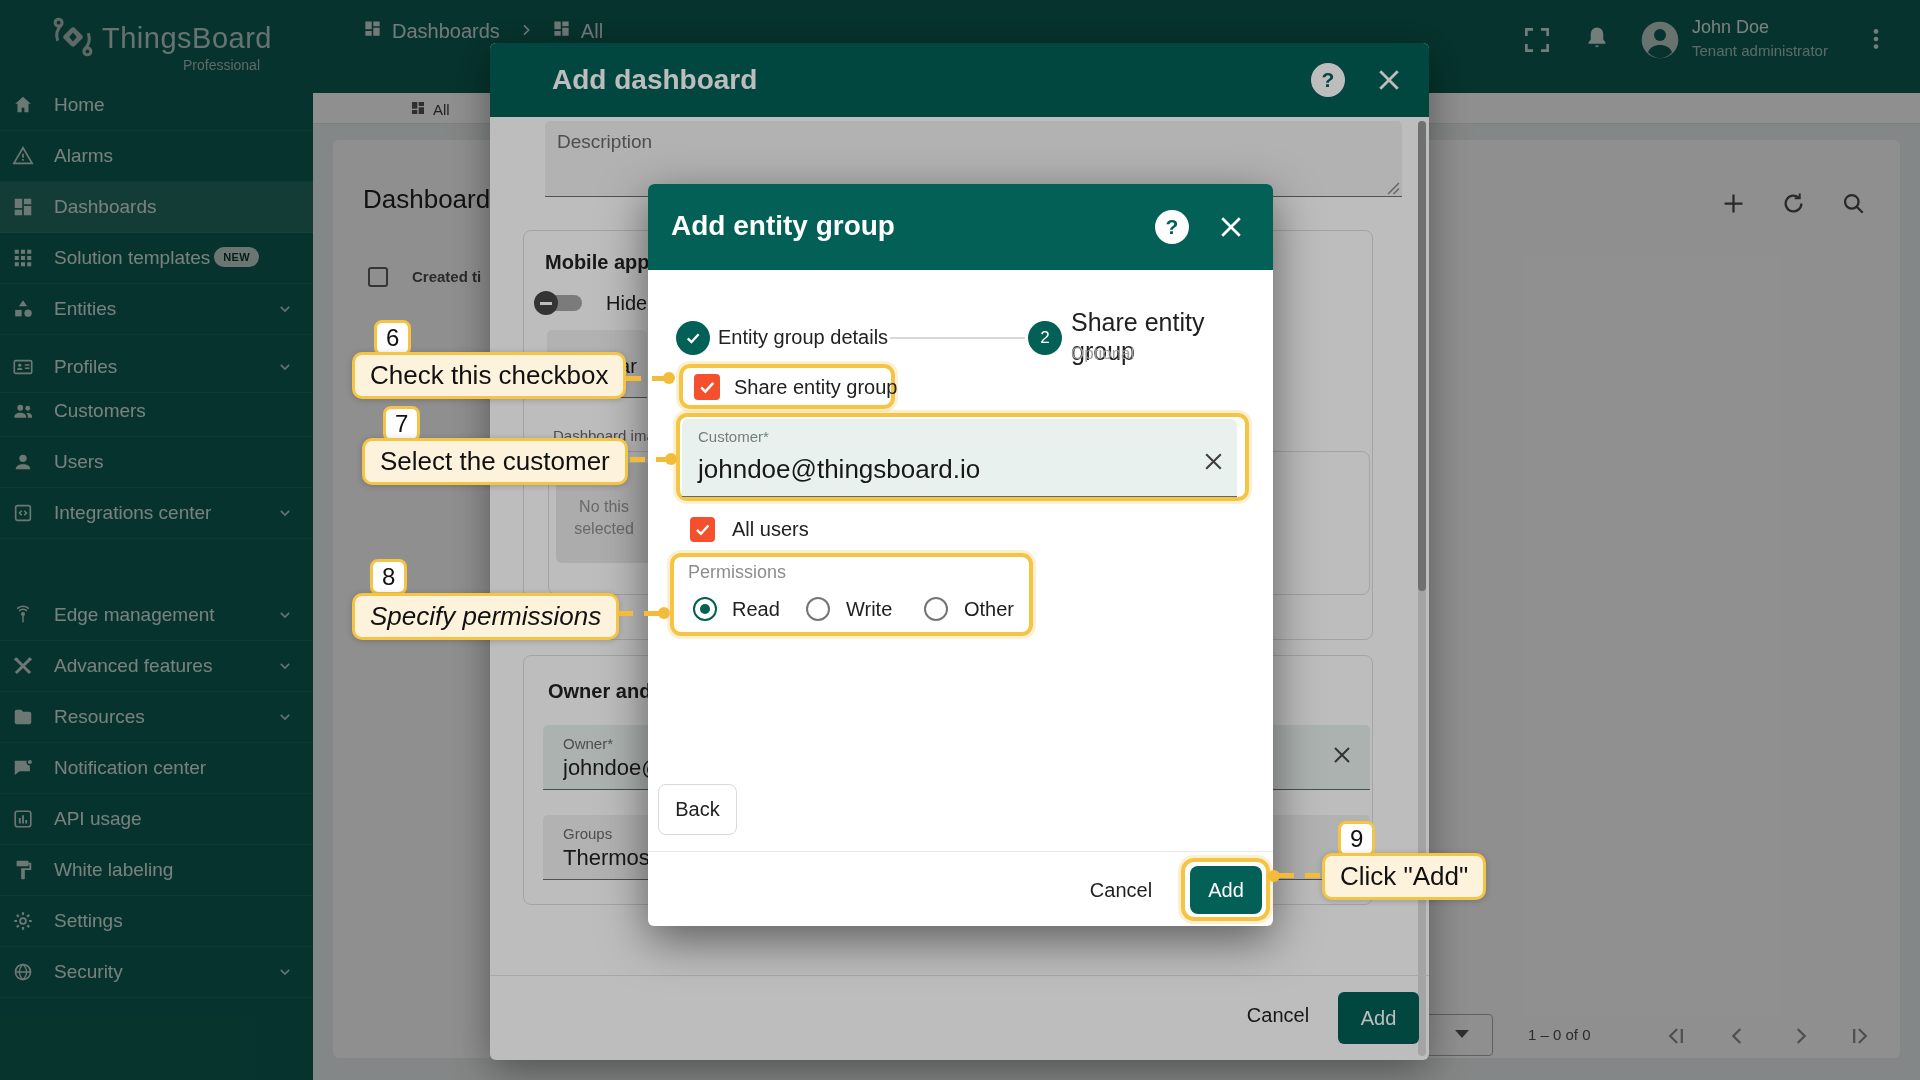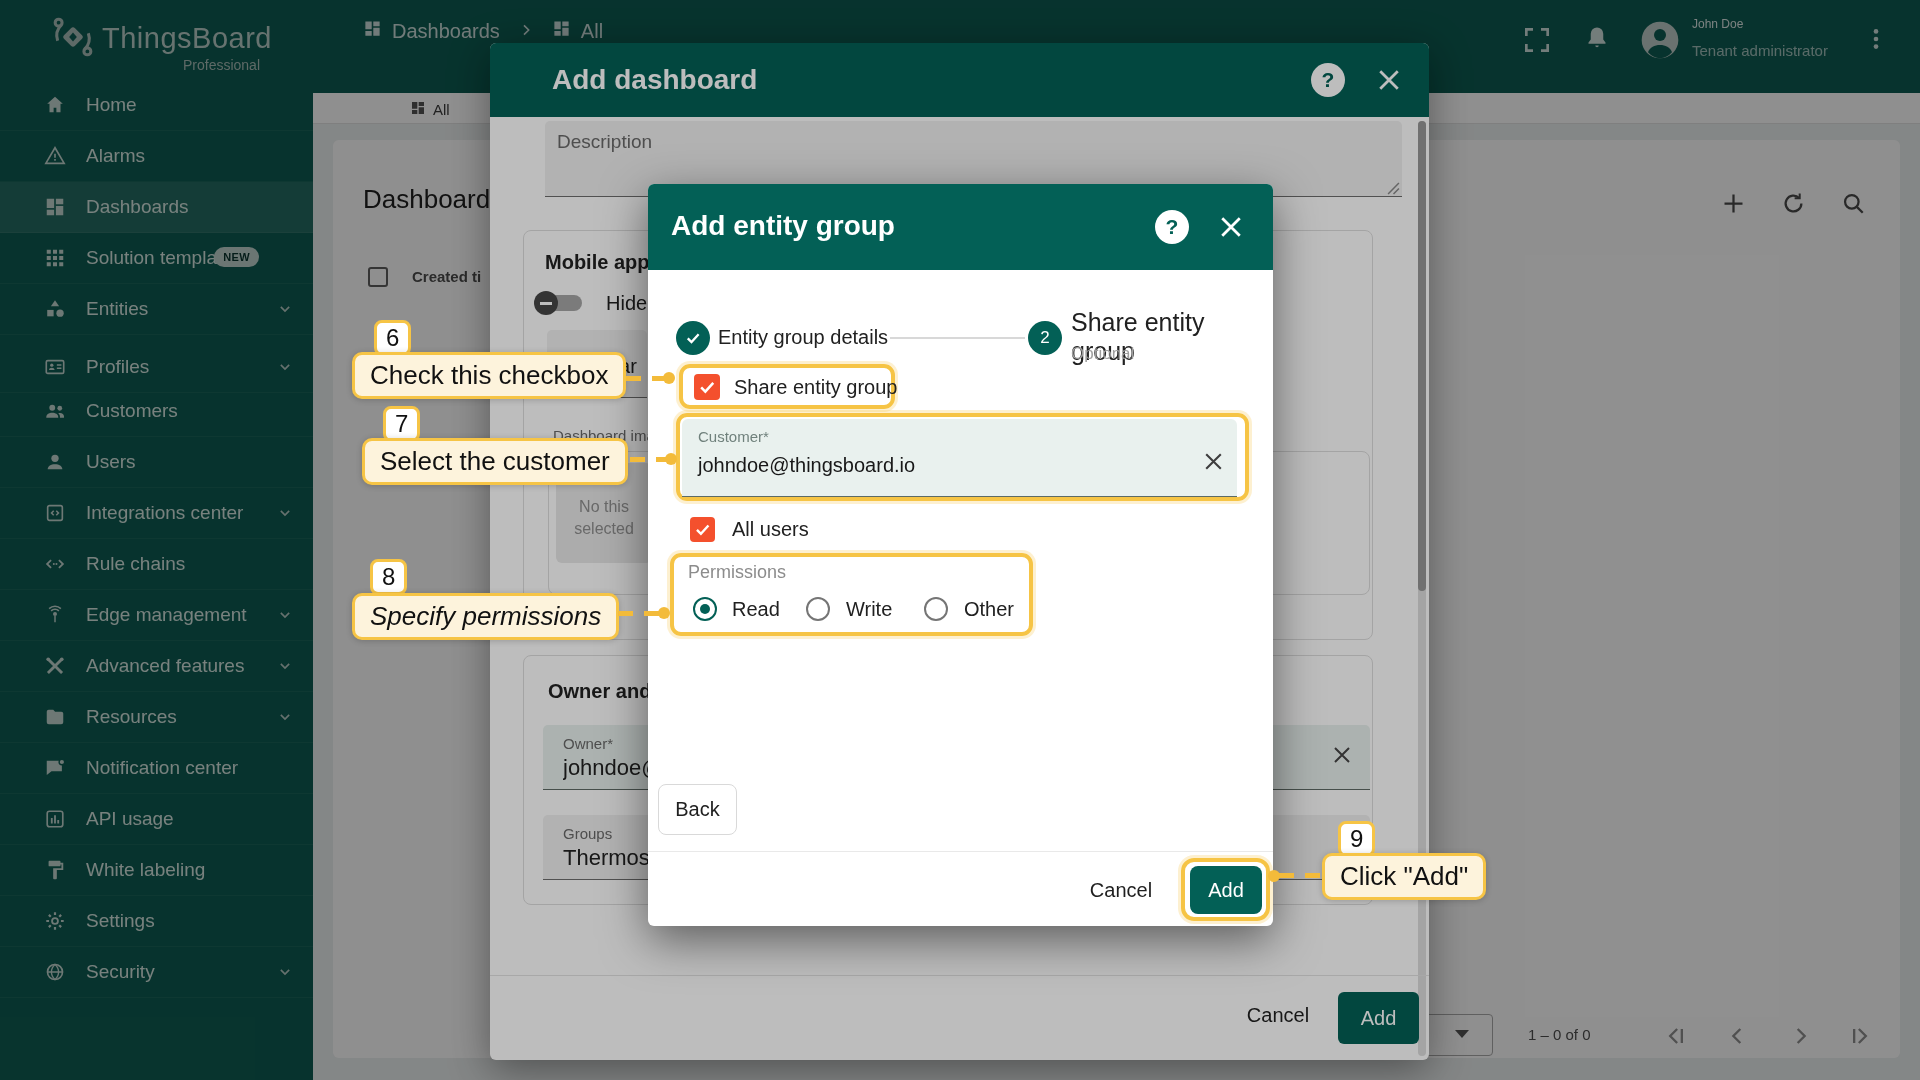--- a/index.html
+++ b/index.html
@@ -10,25 +10,25 @@
 
   
   .topbar { position:absolute; left:0; top:0; width:1920px; height:93px; background:#0e5c52; z-index:0; }
   .sidebar { position:absolute; left:0; top:93px; width:313px; height:987px; background:#0e5c52; z-index:0; }
   .logo-name { position:absolute; left:102px; top:22px; font-size:29px; font-weight:500; color:#b9cdc8; letter-spacing:.5px; }
   .logo-edition { position:absolute; left:148px; top:57px; width:112px; text-align:right; font-size:14px; color:#a7bcb7; }
   .logo-ic { position:absolute; left:50px; top:14px; color:#a7bcb7; }
   .crumb { position:absolute; top:18px; height:26px; display:flex; align-items:center; color:rgba(255,255,255,.78); font-size:20px; }
   .crumb .ic { margin-right:10px; }
   .tb-right-ic { position:absolute; top:24px; color:rgba(255,255,255,.8); }
-  .user-name { position:absolute; left:1692px; top:17px; font-size:12px; color:rgba(255,255,255,.85); }
+  .user-name { position:absolute; left:1692px; top:17px; font-size:18px; color:rgba(255,255,255,.85); }
   .user-role { position:absolute; left:1692px; top:42px; font-size:15px; color:rgba(255,255,255,.6); }
   .avatar { position:absolute; left:1640px; top:20px; width:40px; height:40px; }
 
-  .srow { position:absolute; left:0; width:313px; height:51px; display:flex; align-items:center; padding-left:44px; color:#d5e6e1; border-bottom:1px solid rgba(255,255,255,.05); }
+  .srow { position:absolute; left:0; width:313px; height:51px; display:flex; align-items:center; padding-left:12px; color:#d5e6e1; border-bottom:1px solid rgba(255,255,255,.05); }
   .srow.active { background:rgba(255,255,255,.1); }
   .sic { width:22px; height:22px; margin-right:20px; display:inline-flex; color:#c2d5d0; }
   .slab { font-size:19px; }
   .badge-new { position:absolute; right:54px; top:14px; background:#bfd3ce; color:#0b352f; font-size:11px; font-weight:bold; padding:4px 9px; border-radius:11px; letter-spacing:.4px; }
   .chev { position:absolute; right:18px; top:15px; color:#b6c9c4; }
 
   
   .tabstrip { position:absolute; left:313px; top:93px; width:1607px; height:31px; background:#ffffff; border-bottom:1px solid #e2e2e2; z-index:0; }
   .tab-all { position:absolute; left:410px; top:95px; height:29px; display:flex; align-items:center; color:#3c3c3c; font-size:15px; font-weight:500; z-index:0; }
   .tab-all .ic { margin-right:7px; color:#555; }
@@ -247,30 +247,20 @@
     </div>
     <div class="srow" style="top:344px;">
       <span class="sic">
           <svg width="22" height="22" viewBox="0 0 24 24" fill="currentColor">
             <circle cx="12" cy="8" r="4"></circle>
             <path d="M4 20c0-3.6 3.6-5.6 8-5.6s8 2 8 5.6Z"></path>
           </svg>
         </span>
       <span class="slab">Users</span>
     </div>
-    <div class="srow" style="top:446px;">
-      <span class="sic">
-          <svg width="22" height="22" viewBox="0 0 24 24" fill="currentColor">
-            <path d="m7 7-5 5 5 5 1.4-1.4L4.8 12l3.6-3.6Zm10 0-1.4 1.4 3.6 3.6-3.6 3.6L17 17l5-5Z"></path>
-            <circle cx="10.7" cy="12" r="1.1"></circle>
-            <circle cx="13.6" cy="12" r="1.1"></circle>
-          </svg>
-        </span>
-      <span class="slab">Rule chains</span>
-    </div>
     <div class="srow" style="top:497px;">
       <span class="sic">
           <svg width="22" height="22" viewBox="0 0 24 24">
             <circle cx="12" cy="11" r="2.2" fill="currentColor"></circle>
             <path d="M11.2 13h1.6v7h-1.6z" fill="currentColor"></path>
             <path d="M7.8 7.5a6 6 0 0 1 8.4 0M5.6 5a9.4 9.4 0 0 1 12.8 0" fill="none" stroke="currentColor" stroke-width="1.7"></path>
           </svg>
         </span>
       <span class="slab">Edge management</span>
       <span class="chev"><svg width="20" height="20" viewBox="0 0 24 24" fill="none" stroke="currentColor" stroke-width="2">
@@ -464,21 +454,21 @@
     <div class="red-check" style="left:46px;top:190px;width:26px;height:26px;">
       <svg width="20" height="20" viewBox="0 0 24 24" fill="none" stroke="#fff" stroke-width="3">
           <path d="m5 12.5 5 5L19.5 7"></path>
         </svg>
     </div>
     <div class="em-lbl" style="left:86px;top:192px;">Share entity group</div>
 
     <div class="ybox" style="left:28px;top:229px;width:573px;height:88px;"></div>
     <div class="cust-field"></div>
     <div class="abs" style="left:50px;top:244px;font-size:15px;color:#70817c;">Customer*</div>
-    <div class="abs" style="left:50px;top:270px;font-size:20px;color:#181818;">johndoe@thingsboard.io</div>
+    <div class="abs" style="left:50px;top:270px;font-size:26px;color:#181818;">johndoe@thingsboard.io</div>
     <span class="abs" style="left:553px;top:265px;color:#3e3e3e;"><svg width="25" height="25" viewBox="0 0 24 24" fill="none" stroke="currentColor" stroke-width="2">
           <path d="M5 5l14 14M19 5 5 19"></path>
         </svg></span>
 
     <div class="red-check" style="left:42px;top:333px;width:25px;height:25px;">
       <svg width="19" height="19" viewBox="0 0 24 24" fill="none" stroke="#fff" stroke-width="3">
           <path d="m5 12.5 5 5L19.5 7"></path>
         </svg>
     </div>
     <div class="em-lbl" style="left:84px;top:334px;">All users</div>

